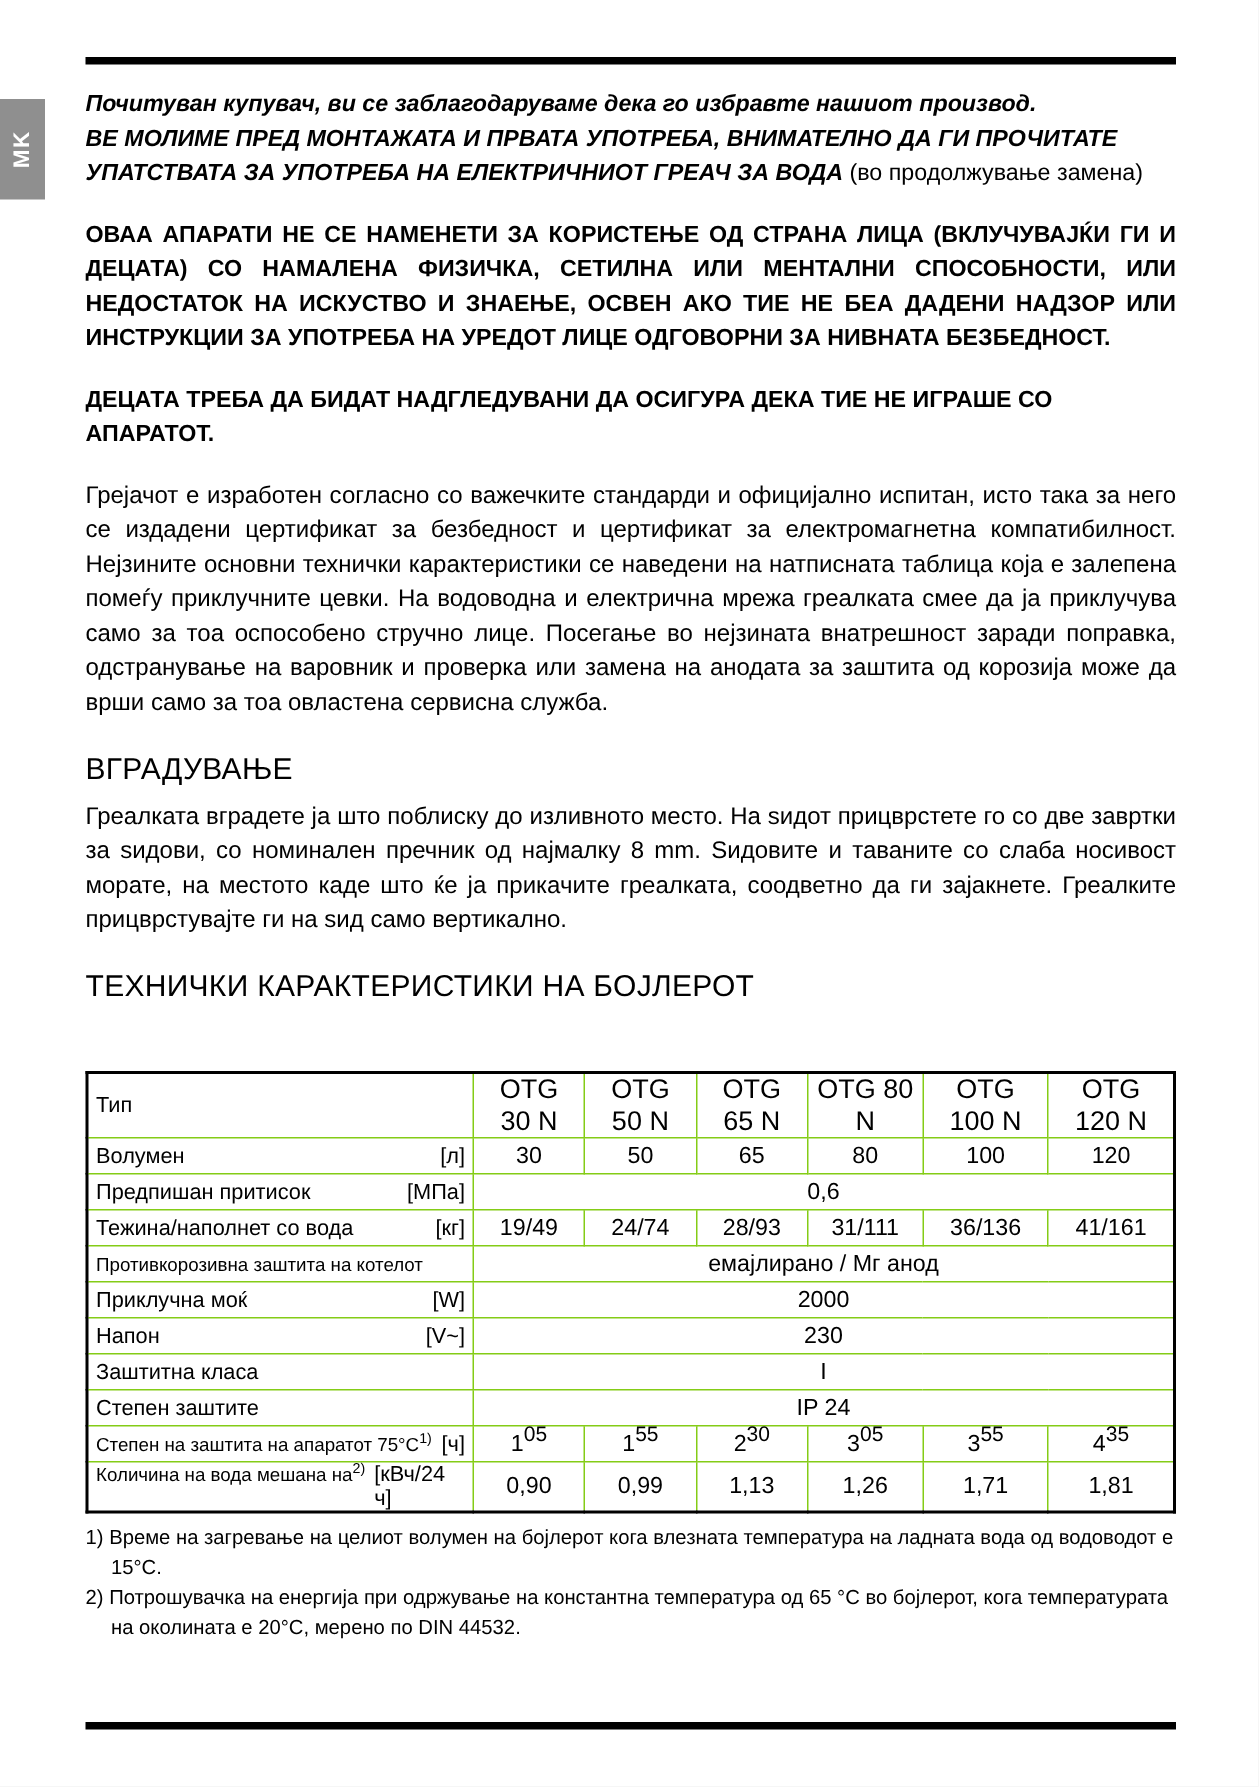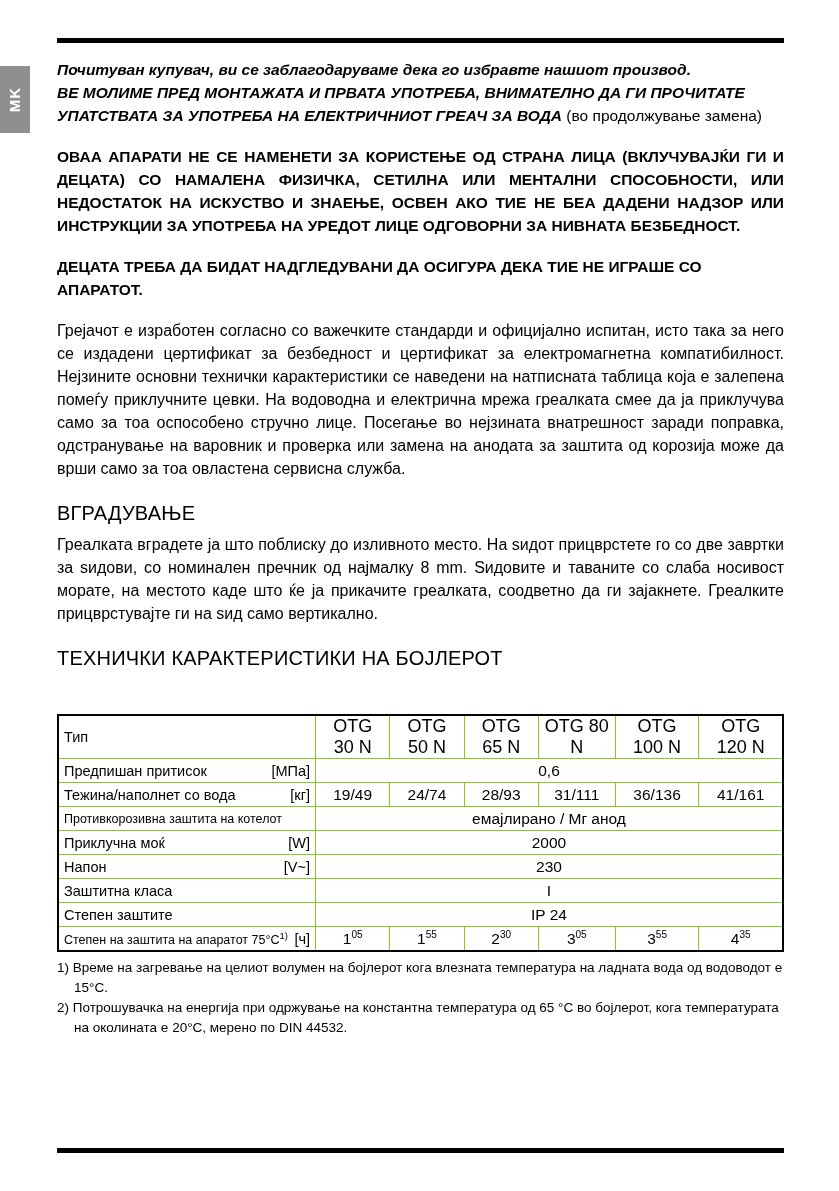--- a/index.html
+++ b/index.html
@@ -35,21 +35,21 @@
     border-collapse:collapse; width:100%; margin-top:44px; border:2px solid #000;
   }
   .spec td { border:1px solid #84cc16; height:23px; padding:0 5px; vertical-align:middle; }
   .spec .label-cell { width:246px; }
   .lu { display:flex; justify-content:space-between; align-items:baseline; }
   .lbl { font-size:14.5px; white-space:nowrap; }
   .lbl.small { font-size:12.5px; }
   .unit { font-size:14.5px; margin-left:6px; }
   .spec td.model { text-align:center; font-size:18px; }
   .spec td.val { text-align:center; font-size:15.5px; }
-  .spec sup { font-size:10px; line-height:0; }
+  .spec sup { font-size:14px; line-height:0; }
   .lbl sup { font-size:9.5px; line-height:0; }
   .footnotes { margin-top:6px; }
   .footnotes p {
     font-size:13.5px; line-height:20px; padding-left:17px; text-indent:-17px;
   }
 </style>
 </head>
 <body>
 
 <div class="page">
@@ -84,20 +84,34 @@
               <span class="lbl">Тип</span>
             </div>
           </td>
         <td class="model">OTG 30 N</td>
             <td class="model">OTG 50 N</td>
             <td class="model">OTG 65 N</td>
             <td class="model">OTG 80 N</td>
             <td class="model">OTG 100 N</td>
             <td class="model">OTG 120 N</td>
           </tr>
+      <tr>
+            <td class="label-cell">
+              <div class="lu">
+                <span class="lbl">Волумен</span>
+                <span class="unit">[л]</span>
+              </div>
+            </td>
+            <td class="val">30</td>
+            <td class="val">50</td>
+            <td class="val">65</td>
+            <td class="val">80</td>
+            <td class="val">100</td>
+            <td class="val">120</td>
+          </tr>
           <tr>
             <td class="label-cell">
               <div class="lu">
                 <span class="lbl">Предпишан притисок</span>
                 <span class="unit">[МПа]</span>
               </div>
             </td>
             <td class="val" colspan="6">0,6</td>
           </tr>
           <tr>
@@ -163,20 +177,34 @@
                 <span class="unit">[ч]</span>
               </div>
             </td>
             <td class="val">1<sup>05</sup></td>
             <td class="val">1<sup>55</sup></td>
             <td class="val">2<sup>30</sup></td>
             <td class="val">3<sup>05</sup></td>
             <td class="val">3<sup>55</sup></td>
             <td class="val">4<sup>35</sup></td>
           </tr>
+          <tr>
+            <td class="label-cell">
+              <div class="lu">
+                <span class="lbl small">Количина на вода мешана на<sup>2)</sup></span>
+                <span class="unit">[кВч/24 ч]</span>
+              </div>
+            </td>
+            <td class="val">0,90</td>
+            <td class="val">0,99</td>
+            <td class="val">1,13</td>
+            <td class="val">1,26</td>
+            <td class="val">1,71</td>
+            <td class="val">1,81</td>
+          </tr>
         </tbody>
     </table>
 
     <div class="footnotes">
       <p>1) Време на загревање на целиот волумен на бојлерот кога влезната температура на ладната вода од водоводот е 15°C.</p>
       <p>2) Потрошувачка на енергија при одржување на константна температура од 65 °C во бојлерот, кога температурата на околината е 20°C, мерено по DIN 44532.</p>
     </div>
   </div>
 
   <div class="rule bottom"></div>

